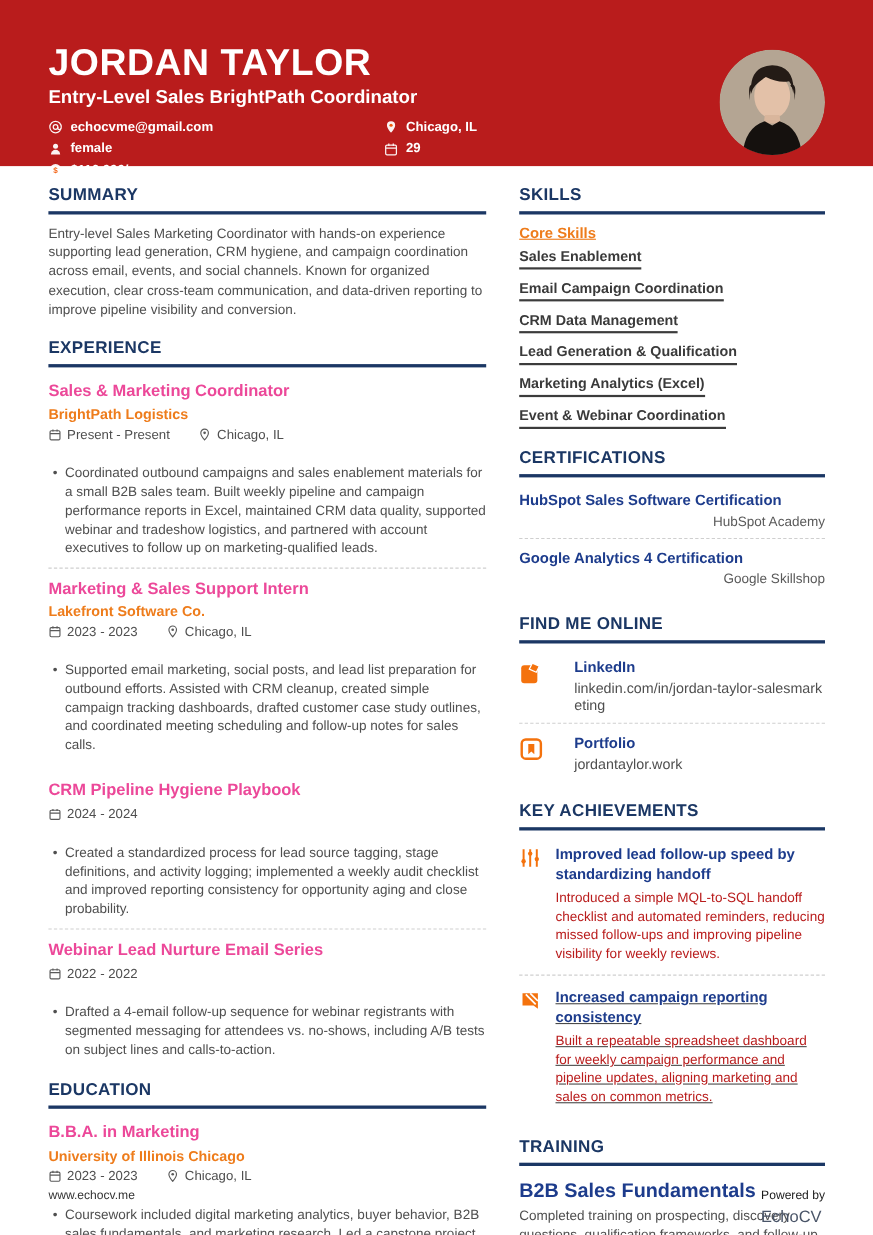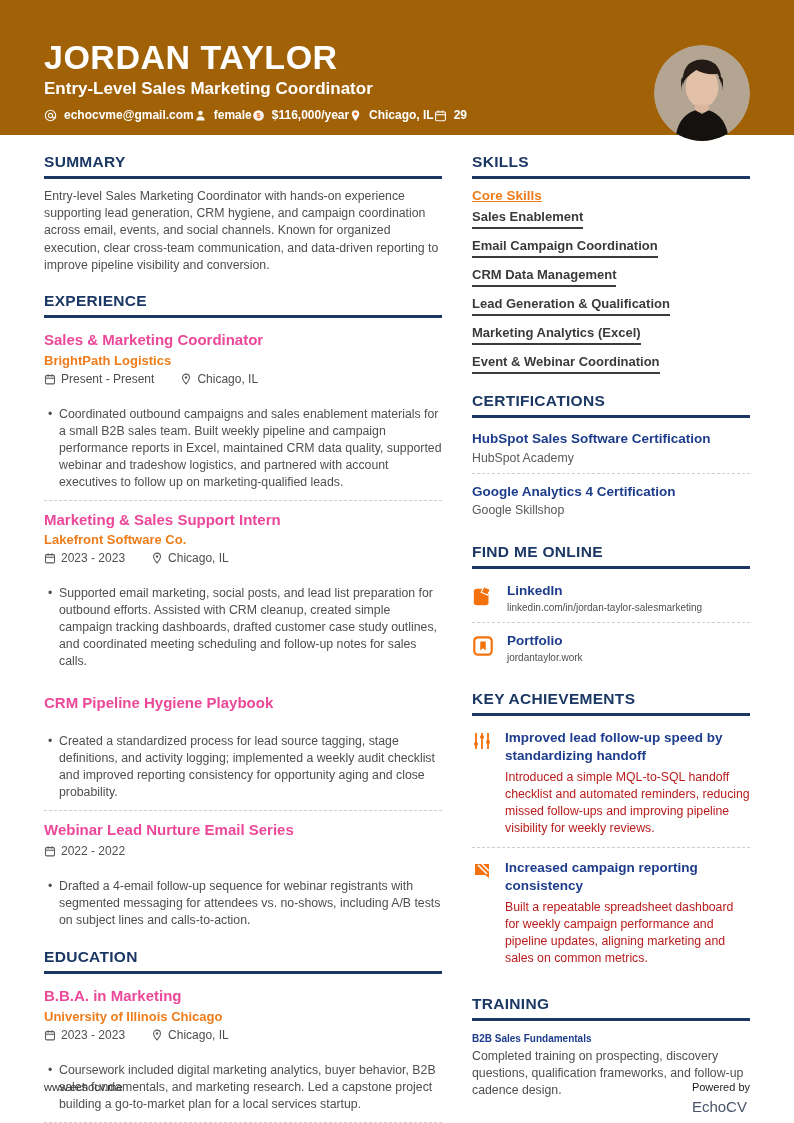--- a/index.html
+++ b/index.html
@@ -8,42 +8,42 @@
     height:1123px;
     position:relative;
     background:#ffffff;
     font-family:"Liberation Sans", sans-serif;
     color:#4a4a4a;
     overflow:hidden;
   }
 
   
   .header {
-    background:#a16207;
+    background:#b91c1c;
     padding:40px 44px 20px 44px;
-    height:135px;
+    height:151px;
     position:relative;
     color:#fff;
   }
   .header .name {
     font-size:34px;
     font-weight:800;
     letter-spacing:0.5px;
     line-height:1.05;
   }
   .header .job-title {
     font-size:17px;
     font-weight:700;
     margin-top:3px;
   }
   .contact-grid {
     display:flex;
     margin-top:9px;
   }
-  .contact-col { display:flex; flex-direction:row; }
+  .contact-col { display:flex; flex-direction:column; }
   .contact-col.c1 { width:305px; }
   .contact-row {
     display:flex;
     align-items:center;
     gap:7px;
     font-size:12px;
     font-weight:700;
     margin-bottom:4px;
     line-height:1.3;
   }
@@ -151,43 +151,43 @@
   }
 
   .cert-entry { padding:3px 0 8px 0; }
   .cert-entry + .cert-entry { border-top:1px dashed #cfcfcf; padding-top:9px; }
   .cert-name {
     font-size:13.5px;
     font-weight:700;
     color:#1D3C8C;
     line-height:1.3;
   }
-  .cert-issuer { font-size:12.3px; color:#5a5a5a; margin-top:3px; }
-
-  .online-entry { display:flex; gap:13px; padding:5px 0 9px 0; }
+  .cert-issuer { font-size:12.3px; color:#5a5a5a; margin-top:3px;text-align:right; }
+
+  .online-entry { display:flex; gap:28px; padding:5px 0 9px 0; }
   .online-entry + .online-entry { border-top:1px dashed #cfcfcf; padding-top:10px; }
   .online-icon { width:22px; height:22px; flex:0 0 22px; margin-top:2px; }
   .online-icon svg { display:block; }
   .online-label { font-size:13.5px; font-weight:700; color:#1D3C8C; }
-  .online-url { font-size:10px; color:#4f4f4f; margin-top:4px; word-break:break-all; }
+  .online-url { font-size:13px; color:#4f4f4f; margin-top:4px; word-break:break-all; }
 
   .ach-entry { display:flex; gap:13px; padding:4px 0 10px 0; }
-  .ach-entry + .ach-entry { border-top:1px dashed #cfcfcf; padding-top:11px; }
+  .ach-entry + .ach-entry { border-top:1px dashed #cfcfcf; padding-top:11px;text-decoration:underline; }
   .ach-icon { width:20px; height:20px; flex:0 0 20px; margin-top:2px; }
   .ach-icon svg { display:block; }
   .ach-title {
     font-size:13.5px;
     font-weight:700;
     color:#1D3C8C;
     line-height:1.3;
   }
   .ach-text { font-size:12.3px; line-height:1.38; color:#b91c1c; margin-top:5px; }
 
   .training-entry { padding:3px 0 8px 0; }
-  .training-name { font-size:10px; font-weight:700; color:#1D3C8C; }
+  .training-name { font-size:18px; font-weight:700; color:#1D3C8C; }
   .training-text { font-size:12.3px; line-height:1.38; color:#4f4f4f; margin-top:4px; }
 
   
   .footer {
     position:absolute;
     left:0; right:0;
     bottom:8px;
     padding:0 44px;
     display:flex;
     justify-content:space-between;
@@ -196,21 +196,21 @@
   .footer-site { font-size:11px; color:#333; }
   .footer-powered { display:flex; align-items:baseline; gap:5px;flex-direction:column; }
   .footer-powered-prefix { font-size:11px; color:#1a1a1a; }
   .footer-brand { font-size:15px; color:#4A5568; font-weight:400; }
 </style>
 </head>
 <body>
 
 <div class="header">
   <div class="name">JORDAN TAYLOR</div>
-  <div class="job-title">Entry-Level Sales Marketing Coordinator</div>
+  <div class="job-title">Entry-Level Sales BrightPath Coordinator</div>
 
   <div class="contact-grid">
     <div class="contact-col c1">
       <div class="contact-row">
         <span class="cicon">
           <svg viewBox="0 0 16 16" width="13" height="13">
               <circle cx="8" cy="8" r="6.4" fill="none" stroke="#fff" stroke-width="1.4"></circle>
               <circle cx="8" cy="8" r="2.6" fill="none" stroke="#fff" stroke-width="1.4"></circle>
               <path d="M10.6 8 v1.4 a1.6 1.6 0 0 0 3.2 0" fill="none" stroke="#fff" stroke-width="1.4"></path>
             </svg>
@@ -343,20 +343,33 @@
         <ul class="entry-bullets">
           <li>Supported email marketing, social posts, and lead list preparation for outbound efforts. Assisted with CRM cleanup, created simple campaign tracking dashboards, drafted customer case study outlines, and coordinated meeting scheduling and follow-up notes for sales calls.</li>
         </ul>
       </div>
     </div>
 
     <div class="section">
 
       <div class="entry">
         <div class="entry-title">CRM Pipeline Hygiene Playbook</div>
+        <div class="entry-meta">
+          <span class="meta-item">
+            <span class="micon">
+                <svg viewBox="0 0 16 16" width="12" height="12">
+                  <rect x="2" y="3.5" width="12" height="11" rx="1.5" fill="none" stroke="#5a5a5a" stroke-width="1.4"></rect>
+                  <line x1="2" y1="7" x2="14" y2="7" stroke="#5a5a5a" stroke-width="1.4"></line>
+                  <line x1="5.5" y1="1.8" x2="5.5" y2="4.5" stroke="#5a5a5a" stroke-width="1.4"></line>
+                  <line x1="10.5" y1="1.8" x2="10.5" y2="4.5" stroke="#5a5a5a" stroke-width="1.4"></line>
+                </svg>
+              </span>
+            <span>2024 - 2024</span>
+          </span>
+        </div>
         <ul class="entry-bullets">
           <li>Created a standardized process for lead source tagging, stage definitions, and activity logging; implemented a weekly audit checklist and improved reporting consistency for opportunity aging and close probability.</li>
         </ul>
       </div>
 
       <div class="entry">
         <div class="entry-title">Webinar Lead Nurture Email Series</div>
         <div class="entry-meta">
           <span class="meta-item">
             <span class="micon">

